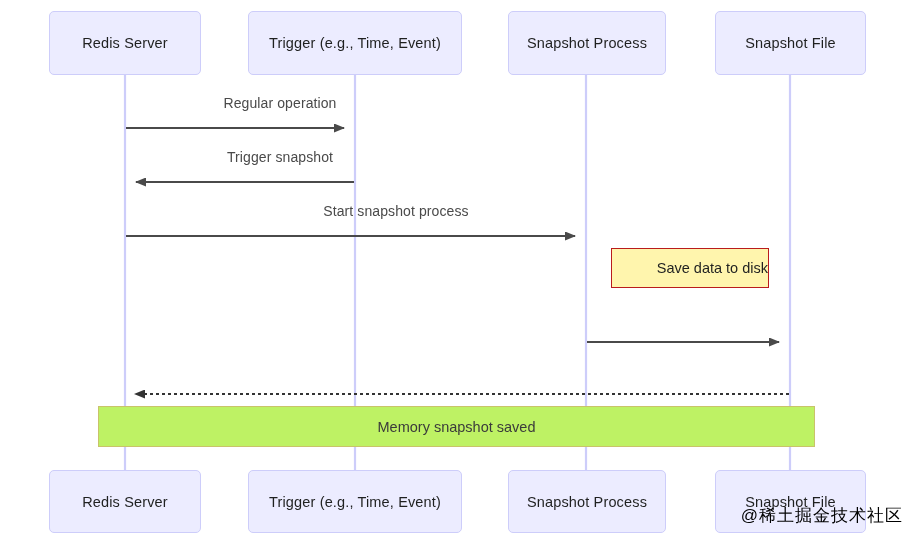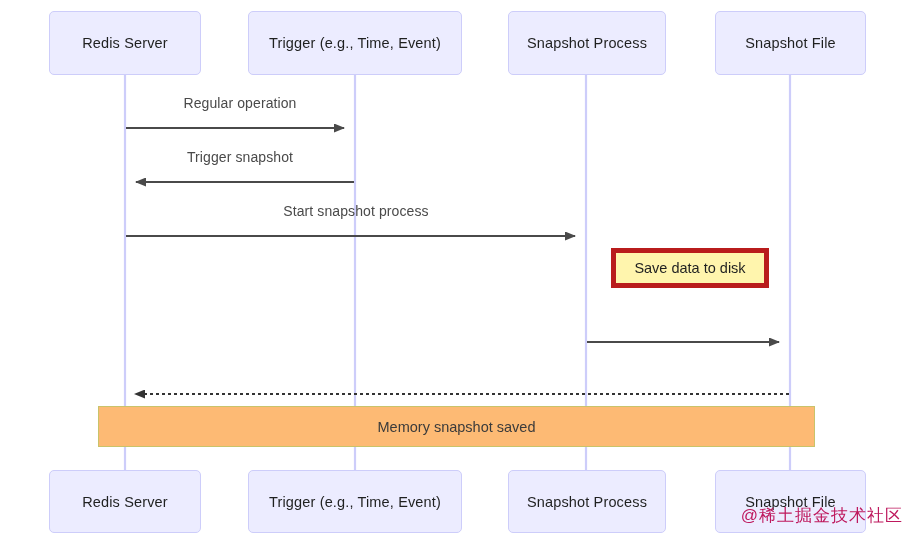--- a/index.html
+++ b/index.html
@@ -37,52 +37,53 @@
     z-index: 3;
   }
   .msg-label {
     position: absolute;
     color: #4a4a4a;
     font-size: 14px;
     text-align: center;
     white-space: nowrap;
     z-index: 4;
     letter-spacing: .1px;
+    margin-left: 40px;
   }
   .note-box {
     position: absolute;
     box-sizing: border-box;
     background: #fff5ad;
-    border: 5px solid #b91c1c;
+    border: 1px solid #b91c1c;
     display: flex;
     align-items: center;
-    justify-content: center;
+    justify-content: flex-end;
     color: #1f2020;
     font-size: 14.5px;
     white-space: nowrap;
     z-index: 4;
   }
   .banner-box {
     position: absolute;
     box-sizing: border-box;
-    background: #fdba74;
+    background: #bef264;
     border: 1px solid #c9c36a;
     display: flex;
     align-items: center;
     justify-content: center;
     color: #3b3b3b;
     font-size: 14.5px;
     white-space: nowrap;
     z-index: 4;
   }
   .watermark {
     position: absolute;
     right: 12px;
     bottom: 6px;
-    color: #be185d;
+    color: #000000;
     font-size: 17px;
     letter-spacing: 1px;
     z-index: 5;
     user-select: none;
   }
 </style>
 </head>
 <body>
 
 <div id="diagram">

